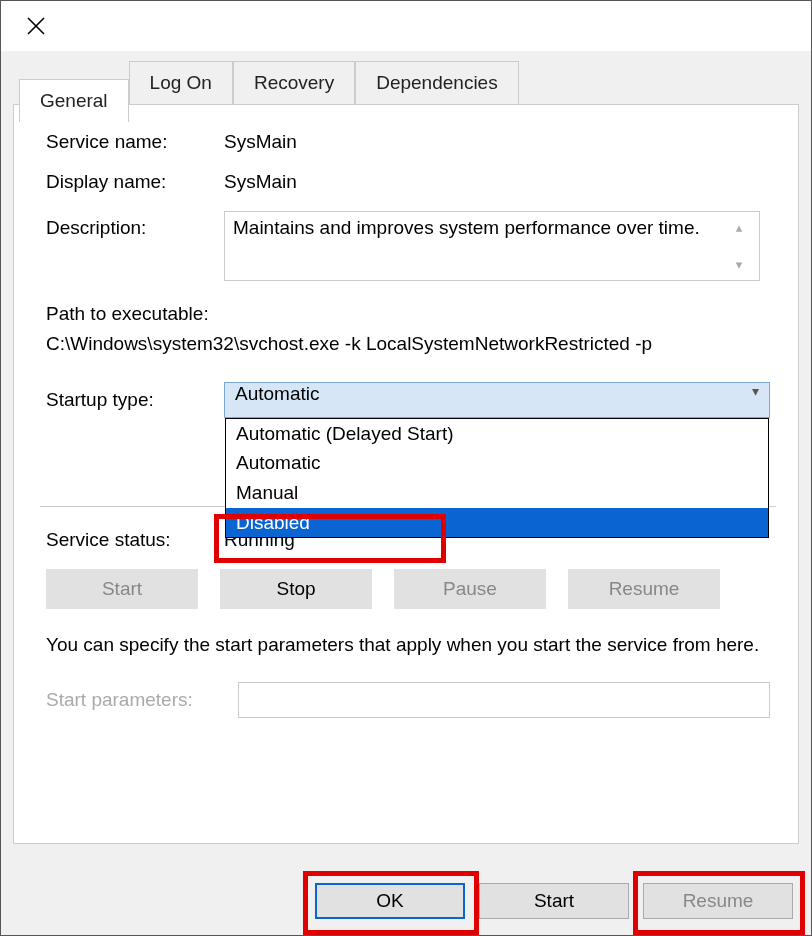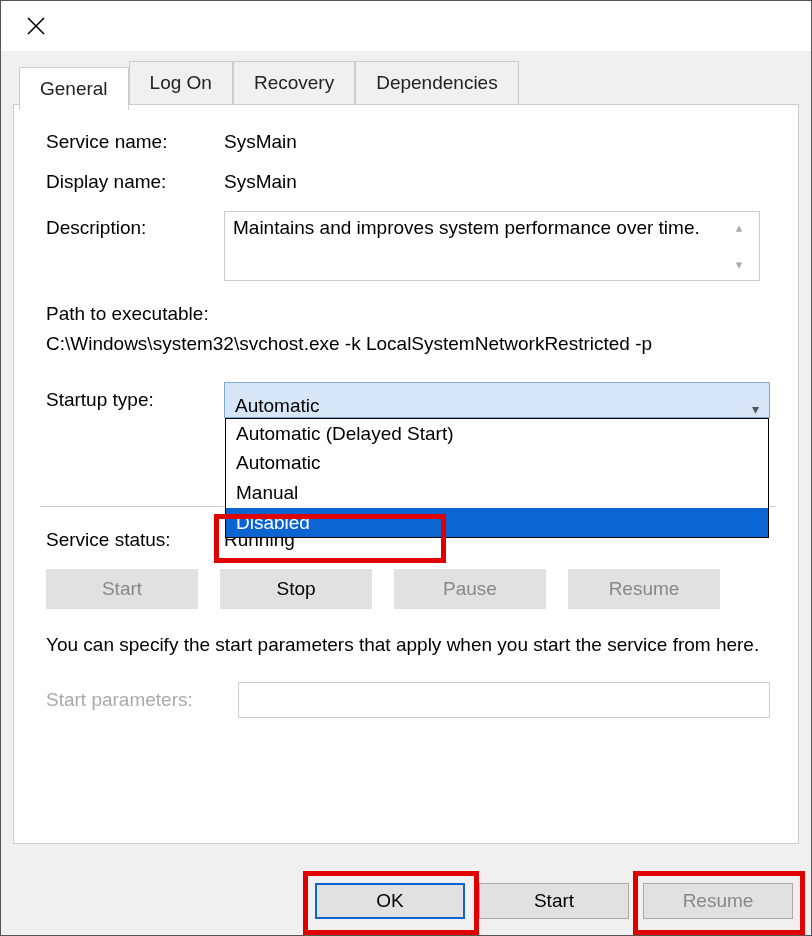--- a/index.html
+++ b/index.html
@@ -48,21 +48,21 @@
     padding: 10px 20px 10px 20px;
     border: 1px solid #ccc;
     border-bottom: none;
     background: #f0f0f0;
     font-size: 19px;
     color: #222;
   }
   .tab.active {
     background: #fff;
     position: relative;
-    top: 6px;
+    top: 18px;
     z-index: 2;
   }
   .tab-panel {
     background: #fff;
     border: 1px solid #ccc;
     margin-top: 0;
     padding: 26px 28px 20px 32px;
     height: 740px;
     position: relative;
   }
@@ -87,21 +87,21 @@
     font-size: 13px;
     padding: 4px 0;
   }
   .path-block { margin-top: 18px; font-size: 19px; line-height: 1.6; }
   .startup-row { display:flex; align-items:center; margin-top: 22px; }
   .combo {
     flex:1;
     height: 36px;
     border: 1px solid #7aa9d8;
     background: #d6e6f7;
-    display:flex; align-items:flex-end; justify-content:space-between;
+    display:flex; align-items:flex-start; justify-content:space-between;
     padding: 0 10px;
     font-size: 19px;
     position: relative;
   }
   .combo .chev { color:#555; font-size:14px; }
   .dropdown {
     position:absolute;
     left:0; top:35px;
     width:100%;
     background:#fff;

